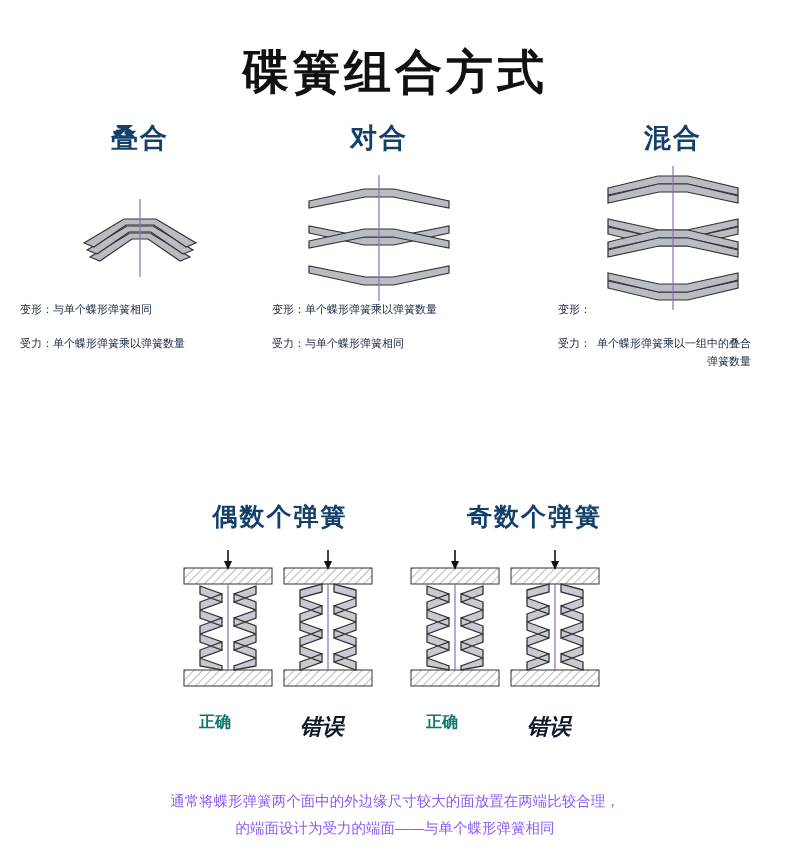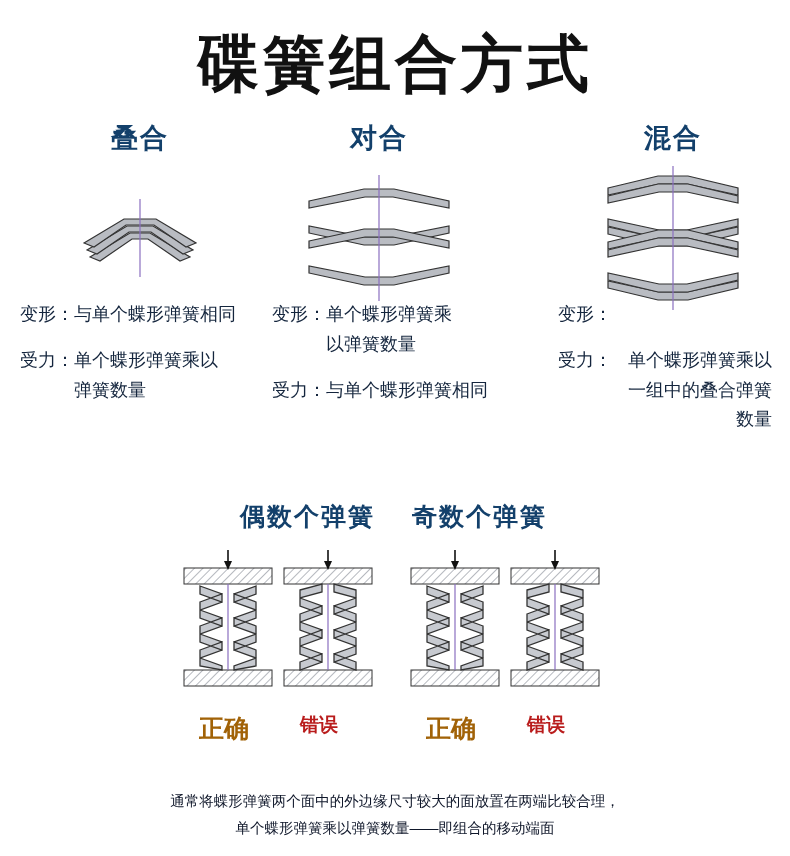--- a/index.html
+++ b/index.html
@@ -2,49 +2,49 @@
 <html><head>
 <meta charset="utf-8">
 <style>
   html,body{margin:0;padding:0;}
   body{
     width:790px;height:856px;background:#ffffff;
     font-family:"Liberation Sans","DejaVu Sans",sans-serif;
     color:#1a1a1a;position:relative;overflow:hidden;
   }
   .title{
-    text-align:center;font-size:62px;font-weight:bold;letter-spacing:4px;
-    color:#111;margin:0;padding-top:30px;line-height:1.1;
+    text-align:center;font-size:47px;font-weight:bold;letter-spacing:4px;
+    color:#111;margin:16px;padding-top:30px;line-height:1.1;
   }
   .row-top{
     position:relative;width:632px;height:300px;margin-top:22px;
   }
   .col{
     position:absolute;top:0;text-align:center;
   }
   .col-head{
     font-size:27px;font-weight:bold;color:#13406b;letter-spacing:2px;
     margin-bottom:6px;
   }
   .fig{height:150px;display:flex;align-items:center;justify-content:center;}
   .notes{
-    position:absolute;font-size:18px;line-height:1.65;color:#14253d;
+    position:absolute;font-size:11px;line-height:1.65;color:#14253d;
     text-align:left;
   }
   .note-line{display:flex;}
   .note-key{white-space:nowrap;}
   .note-val{}
   .sec2-head{
     font-size:25px;font-weight:bold;color:#13406b;letter-spacing:2px;
   }
-  .lbl-ok{font-size:25px;font-weight:bold;color:#a16207;}
-  .lbl-bad{font-size:19px;font-weight:bold;color:#b91c1c;}
+  .lbl-ok{font-size:16px;font-weight:bold;color:#0f766e;}
+  .lbl-bad{font-size:22px;font-weight:bold;color:#0f172a;font-style:italic;}
   .footer{
     position:absolute;left:0;right:0;bottom:14px;text-align:center;
-    font-size:14.5px;line-height:1.85;color:#0f172a;
+    font-size:14.5px;line-height:1.85;color:#8b5cf6;
   }
   svg{display:block;}
 </style>
 </head>
 <body>
 
 <div class="title">碟簧组合方式</div>
 
 <div class="row-top">
 
@@ -124,22 +124,22 @@
         <span class="note-key">变形：</span>
       </div>
       <div class="note-line">
         <span class="note-key">受力：</span>
         <span class="note-val" style="width:160px;text-align:right;">单个蝶形弹簧乘以一组中的叠合弹簧数量</span>
       </div>
     </div>
   </div>
 </div>
 
-<div class="sec2-head" style="position:absolute;left:185px;top:500px;width:190px;text-align:right;">偶数个弹簧</div>
-<div class="sec2-head" style="position:absolute;left:412px;top:500px;width:190px;text-align:left;">奇数个弹簧</div>
+<div class="sec2-head" style="position:absolute;left:185px;top:500px;width:190px;text-align:center;">偶数个弹簧</div>
+<div class="sec2-head" style="position:absolute;left:412px;top:500px;width:190px;text-align:right;">奇数个弹簧</div>
 
 <div style="position:absolute;left:178px;top:550px;">
   <svg width="205" height="150" viewBox="0 0 205 150" aria-hidden="true">
     <defs>
       <pattern id="hatchA" width="6" height="6" patternUnits="userSpaceOnUse" patternTransform="rotate(45)">
         <line x1="0" y1="0" x2="0" y2="6" stroke="#6d7480" stroke-width="1"></line>
       </pattern>
     </defs>
 
     <g>
@@ -200,14 +200,14 @@
   </svg>
 </div>
 
 <div class="lbl-ok" style="position:absolute;left:199px;top:712px;">正确</div>
 <div class="lbl-bad" style="position:absolute;left:300px;top:712px;">错误</div>
 <div class="lbl-ok" style="position:absolute;left:426px;top:712px;">正确</div>
 <div class="lbl-bad" style="position:absolute;left:527px;top:712px;">错误</div>
 
 <div class="footer">
   <div>通常将蝶形弹簧两个面中的外边缘尺寸较大的面放置在两端比较合理，</div>
-  <div>单个蝶形弹簧乘以弹簧数量——即组合的移动端面</div>
+  <div>的端面设计为受力的端面——与单个蝶形弹簧相同</div>
 </div>
 
 </body></html>

